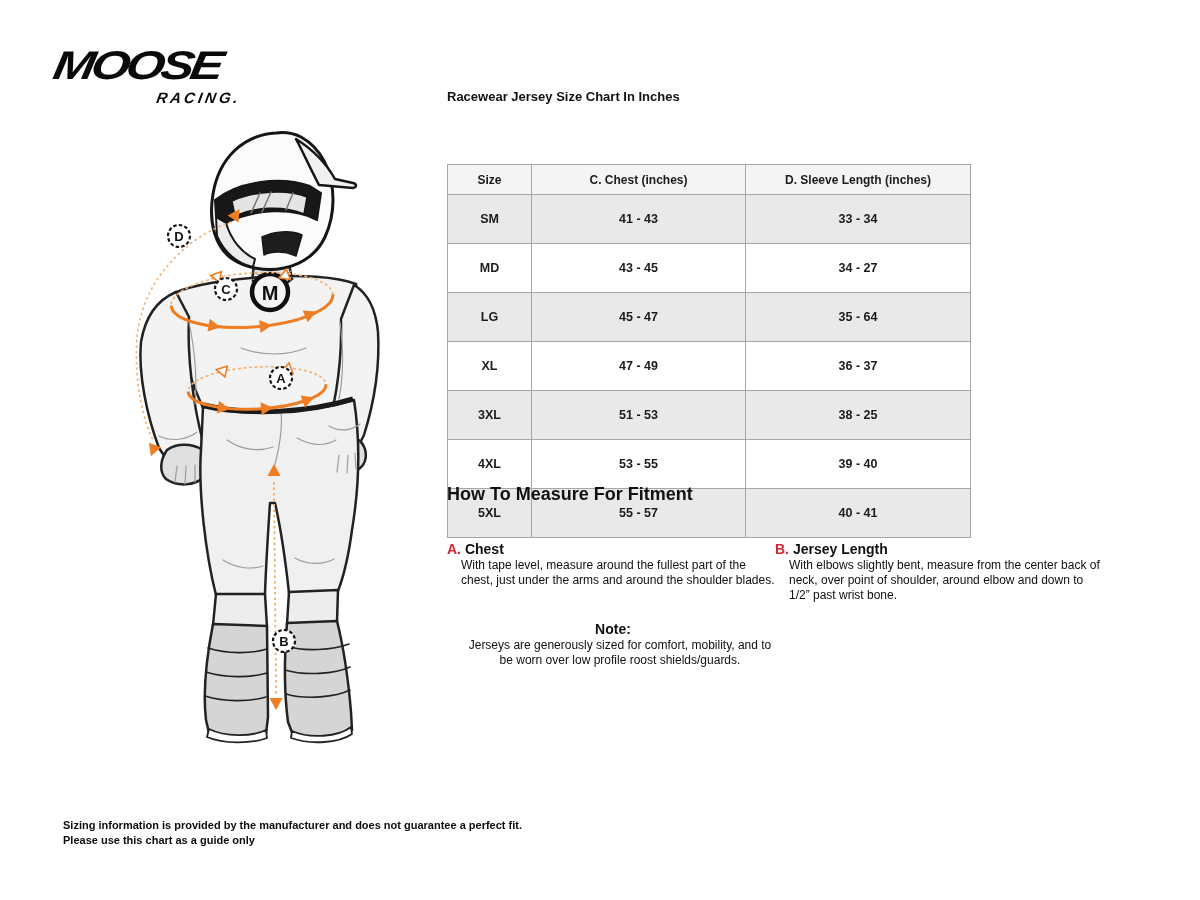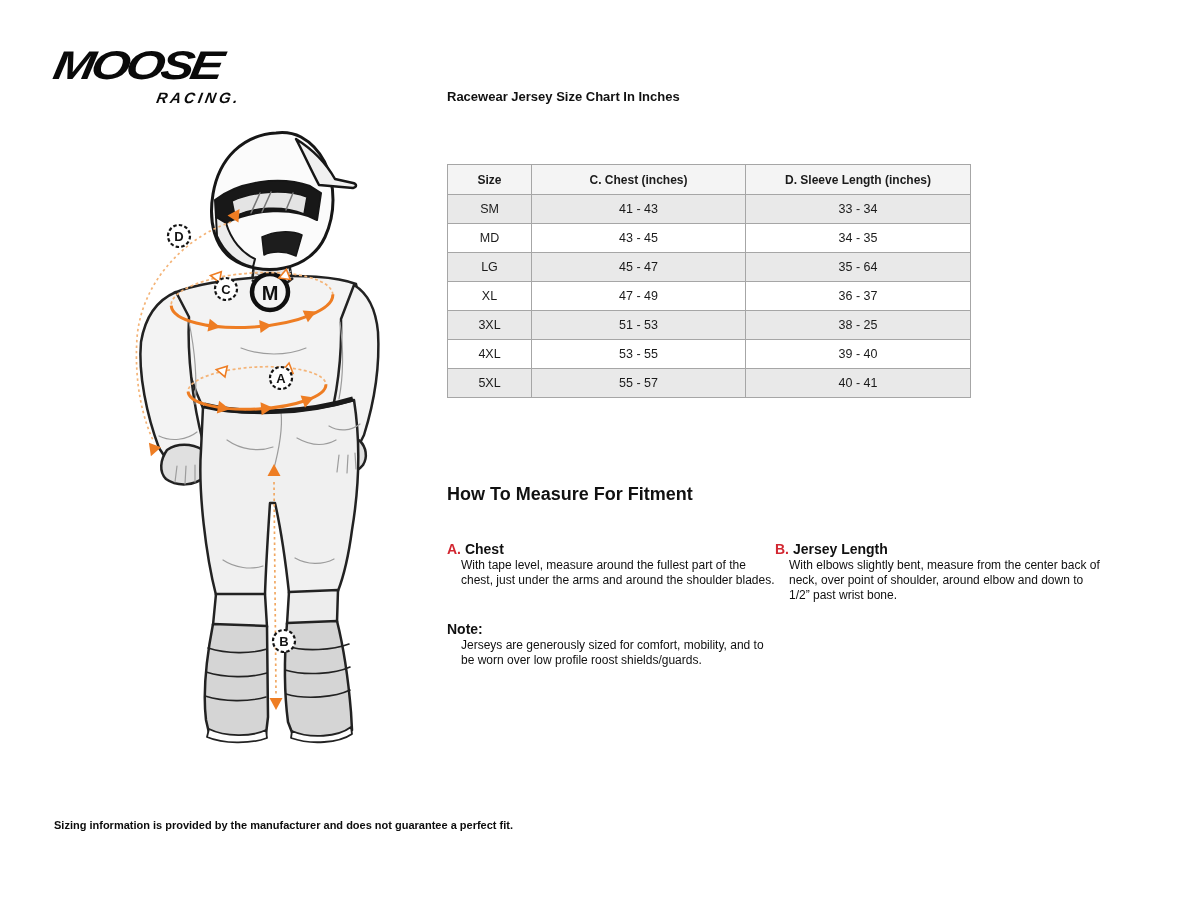--- a/index.html
+++ b/index.html
@@ -15,35 +15,35 @@
                  text-align:right; padding-right:6px; margin-top:-4px; transform:skewX(-10deg); }
 
   
   .figure { position:absolute; left:55px; top:120px; width:372px; height:650px; }
 
   
   .chart-title { position:absolute; left:447px; top:89px; font-size:13px; font-weight:700; color:#111; }
   .size-table { position:absolute; left:447px; top:124px; border-collapse:collapse; table-layout:fixed;margin-top:40px; }
   .size-table th, .size-table td { border:1px solid #a6a6a6; text-align:center; vertical-align:middle; color:#1b1b1b; }
   .size-table th { height:30px; background:#f4f4f4; font-size:12px; font-weight:700; }
-  .size-table td { height:29px; font-size:12.5px; font-weight:400; background:#ffffff; }
+  .size-table td { height:49px; font-size:12.5px; font-weight:700; background:#ffffff; }
   .size-table tbody tr:nth-child(odd) td { background:#e9e9e9; }
 
   
   .howto-title { position:absolute; left:447px; top:484px; font-size:18px; font-weight:700; color:#111; }
   .measure-block { position:absolute; top:541px; width:332px; }
   .measure-a { left:447px; }
   .measure-b { left:775px; }
   .measure-head { font-size:14px; font-weight:700; color:#101010; }
   .measure-letter { color:#d22630; }
   .measure-text { font-size:12px; line-height:1.25; margin-top:1px; color:#0f0f0f;margin-left:14px; }
-  .note-block { position:absolute; left:447px; top:621px; width:332px; }
-
-  
-  .footer { position:absolute; left:54px; top:818px; font-size:11px; font-weight:700; line-height:1.35; color:#0d0d0d; }
+  .note-block { position:absolute; left:447px; top:621px; width:332px;text-align:center; }
+
+  
+  .footer { position:absolute; left:63px; top:818px; font-size:11px; font-weight:700; line-height:1.35; color:#0d0d0d; }
 </style>
 </head>
 <body>
 
 <div class="page">
 
   <div class="logo">
     <div class="logo-moose">MOOSE</div>
     <div class="logo-racing">RACING.</div>
   </div>
@@ -190,21 +190,21 @@
     </thead>
     <tbody>
       <tr>
         <td>SM</td>
         <td>41 - 43</td>
         <td>33 - 34</td>
       </tr>
       <tr>
         <td>MD</td>
         <td>43 - 45</td>
-        <td>34 - 35</td>
+        <td>34 - 27</td>
       </tr>
       <tr>
         <td>LG</td>
         <td>45 - 47</td>
         <td>35 - 64</td>
       </tr>
       <tr>
         <td>XL</td>
         <td>47 - 49</td>
         <td>36 - 37</td>
@@ -245,15 +245,16 @@
     <div class="measure-text">With elbows slightly bent, measure from the center back of neck, over point of shoulder, around elbow and down to 1/2” past wrist bone.</div>
   </div>
 
   <div class="note-block">
     <div class="measure-head">Note:</div>
     <div class="measure-text">Jerseys are generously sized for comfort, mobility, and to be worn over low profile roost shields/guards.</div>
   </div>
 
   <div class="footer">
     <div>Sizing information is provided by the manufacturer and does not guarantee a perfect fit.</div>
+    <div>Please use this chart as a guide only</div>
   </div>
 
 </div>
 
 </body></html>

